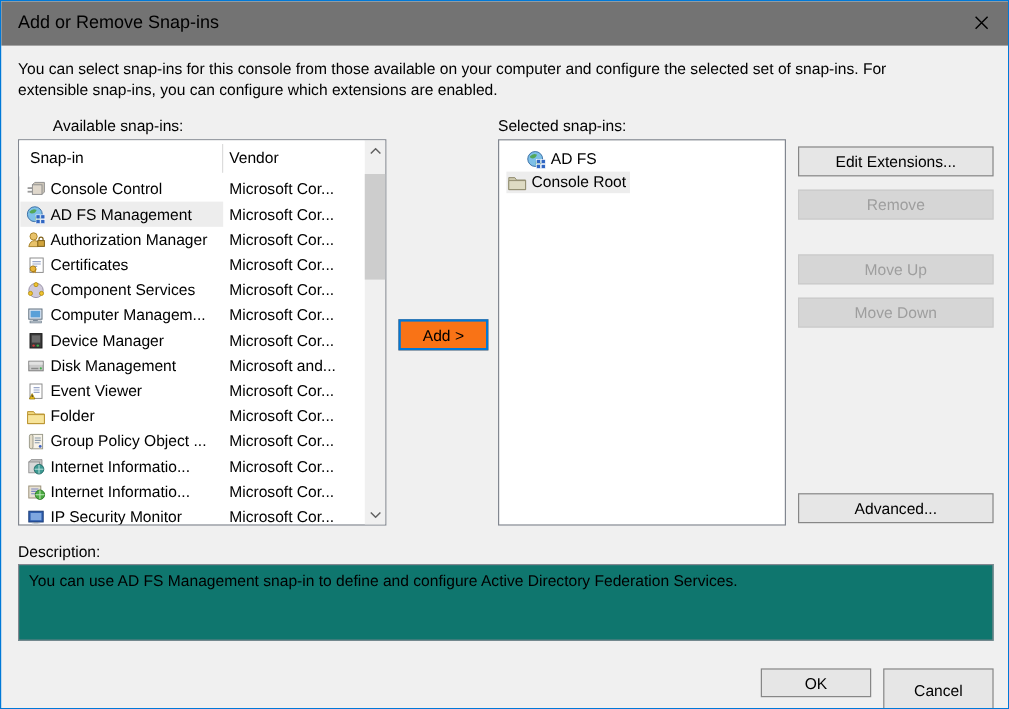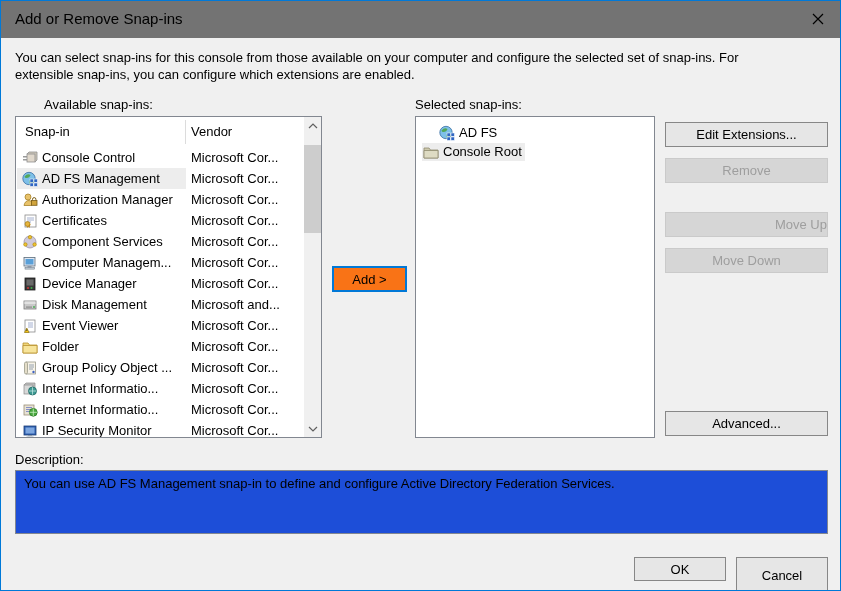--- a/index.html
+++ b/index.html
@@ -49,28 +49,28 @@
   .tnode.hl { background:#ededed; }
   .tnode .ic { width:16px; height:16px; margin-right:4px; }
 
   button { font-family:"Liberation Sans", sans-serif; font-size:13px; color:#000;
            background:#e6e6e6; border:1px solid #878787; position:absolute; cursor:pointer; }
   button.disabled { background:#d6d6d6; border:1px solid #cacaca; color:#9e9e9e; cursor:default; }
   .btn-add  { left:331px; top:265px; width:75px; height:26px;
               border:2px solid #0078d7; background:#f97316; }
   .btn-edit { left:664px; top:121px; width:163px; height:25px; }
   .btn-remove { left:664px; top:157px; width:163px; height:25px; }
-  .btn-moveup { left:664px; top:211px; width:163px; height:25px;text-align:right; }
+  .btn-moveup { left:664px; top:211px; width:163px; height:25px; }
   .btn-movedown { left:664px; top:247px; width:163px; height:25px; }
   .btn-advanced { left:664px; top:410px; width:163px; height:25px; }
   .btn-ok { left:633px; top:556px; width:92px; height:24px; }
   .btn-cancel { left:735px; top:556px; width:92px; height:37px; }
 
   .desc-box { position:absolute; left:14px; top:469px; width:813px; height:64px;
-              background:#1d4ed8; border:1px solid #828790; padding:5px 8px; }
+              background:#0f766e; border:1px solid #828790; padding:5px 8px; }
 
   svg { display:block; }
 </style>
 </head>
 <body>
 
 <div class="dialog" style="border-color: rgb(0, 121, 216); background: rgb(240, 240, 240);">
 
   <div class="titlebar" style="background: #737373;">
     <span class="title">Add or Remove Snap-ins</span>

